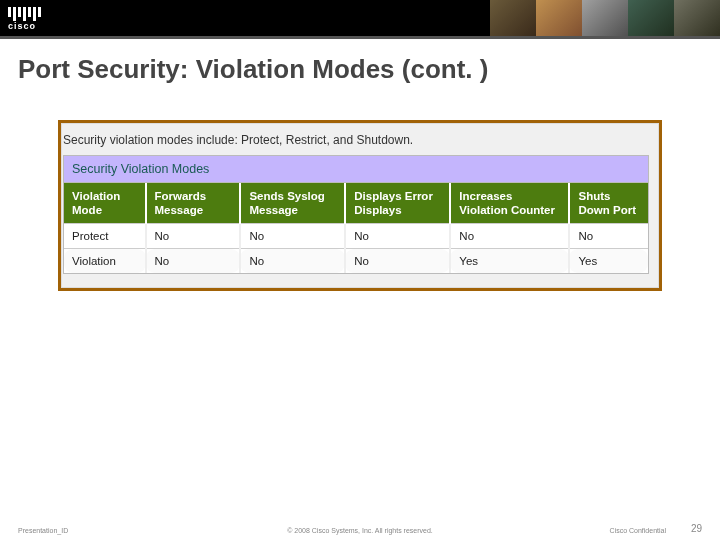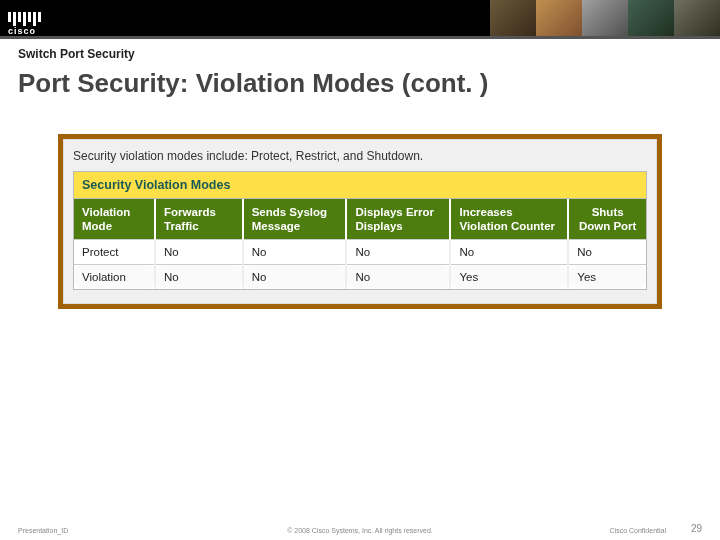--- a/index.html
+++ b/index.html
@@ -1,43 +1,43 @@
 <!DOCTYPE html>
 <html><head>
 <meta charset="utf-8">
 <style>
   * { margin: 0; padding: 0; box-sizing: border-box; }
   body { width: 720px; height: 540px; background: #fff; font-family: Arial, Helvetica, sans-serif; position: relative; overflow: hidden; }
 
-  .topbar { width: 100%; height: 36px; background: #000; display: flex; align-items: flex-end; }
+  .topbar { width: 100%; height: 36px; background: #000; display: flex; align-items: center; }
   .logo { margin-left: 8px; margin-top: 2px; line-height: 1; }
   .logo .bars { display: flex; gap: 2px; }
   .logo .bars span { width: 3px; height: 10px; background: #fff; display: inline-block; }
   .logo .cisco { color: #fff; font-size: 9px; font-weight: bold; letter-spacing: 1px; margin-top: 1px; }
   .people { margin-left: auto; height: 36px; width: 230px; display: flex; }
   .people div { flex: 1; }
   .p1 { background: linear-gradient(135deg,#6a5a3a,#3a2a1a); }
   .p2 { background: linear-gradient(135deg,#c09050,#805030); }
   .p3 { background: linear-gradient(135deg,#a0a0a0,#505050); }
   .p4 { background: linear-gradient(135deg,#406050,#203020); }
   .p5 { background: linear-gradient(135deg,#707060,#303020); }
   .topstripe { width:100%; height:3px; background:#555; }
 
   .content { padding: 8px 18px 0 18px; }
   .kicker { font-size: 12px; font-weight: bold; color: #222; }
   .title  { font-size: 26px; font-weight: bold; color: #444; margin-top: 8px; line-height: 1.1; }
 
-  .panel { margin: 36px 40px 0 40px; background: #f0f0f0; border: 5px solid #a16207; padding: 4px 10px 14px 10px; box-shadow: 0 0 0 1px #ddd inset; }
+  .panel { margin: 36px 40px 0 40px; background: #f0f0f0; border: 3px solid #a16207; padding: 4px 10px 14px 2px; box-shadow: 0 0 0 1px #ddd inset; }
   .intro { font-size: 12px; color: #333; margin: 6px 0 8px 0; }
 
   .tablewrap { background:#fff; border:1px solid #bbb; }
-  .caption { background: #fde047; font-size: 12.5px; font-weight: bold; color: #1a5a55; padding: 6px 8px; border-bottom: 1px solid #bbb; }
+  .caption { background: #c4b5fd; font-size: 12.5px; font-weight: normal; color: #1a5a55; padding: 6px 8px; border-bottom: 1px solid #bbb; }
   table { width: 100%; border-collapse: collapse; font-size: 11.5px; }
   thead th { background: #4d7c0f; color: #fff; text-align: left; font-weight: bold; padding: 6px 8px; border-right: 2px solid #fff; vertical-align: top; line-height: 1.25; }
-  thead th:last-child { border-right: none; text-align: center; }
+  thead th:last-child { border-right: none; }
   tbody td { padding: 6px 8px; border-top: 1px solid #ccc; border-right: 2px solid #eee; color:#222;border-radius:9px; }
   tbody td:last-child { border-right: none; }
   tbody tr:nth-child(even) td { background: #fafafa; }
 
   .footer { position: absolute; bottom: 6px; left: 0; width: 100%; padding: 0 18px; font-size: 7px; color: #888; display: flex; align-items: center; }
   .footer .mid { position:absolute; left:50%; transform:translateX(-50%); }
   .footer .conf { margin-left: auto; margin-right: 36px; }
   .footer .num { font-size: 10px; color: #888; position:absolute; right:18px; bottom:0; }
 </style>
 </head>
@@ -60,32 +60,31 @@
     <div class="p1"></div>
       <div class="p2"></div>
       <div class="p3"></div>
       <div class="p4"></div>
       <div class="p5"></div>
   </div>
 </div>
 <div class="topstripe"></div>
 
 <div class="content">
-  <div class="kicker">Switch Port Security</div>
   <div class="title">Port Security: Violation Modes (cont. )</div>
 
   <div class="panel">
     <div class="intro">Security violation modes include: Protect, Restrict, and Shutdown.</div>
     <div class="tablewrap">
       <div class="caption">Security Violation Modes</div>
       <table>
         <thead>
           <tr>
             <th>Violation Mode</th>
-            <th>Forwards Traffic</th>
+            <th>Forwards Message</th>
             <th>Sends Syslog Message</th>
             <th>Displays Error Displays</th>
             <th>Increases Violation Counter</th>
             <th>Shuts Down Port</th>
           </tr>
         </thead>
         <tbody>
           <tr>
             <td>Protect</td>
             <td>No</td>

